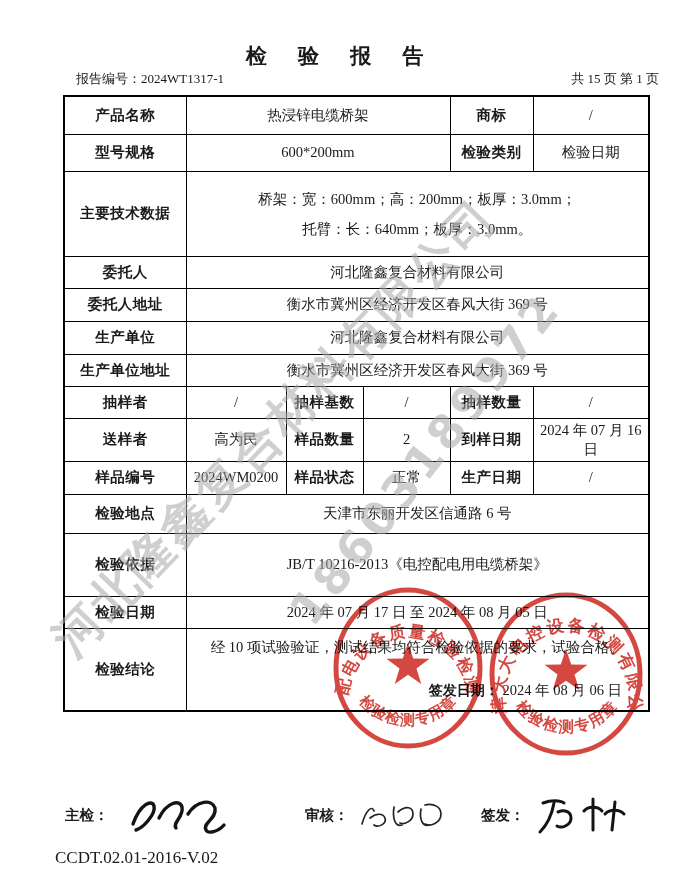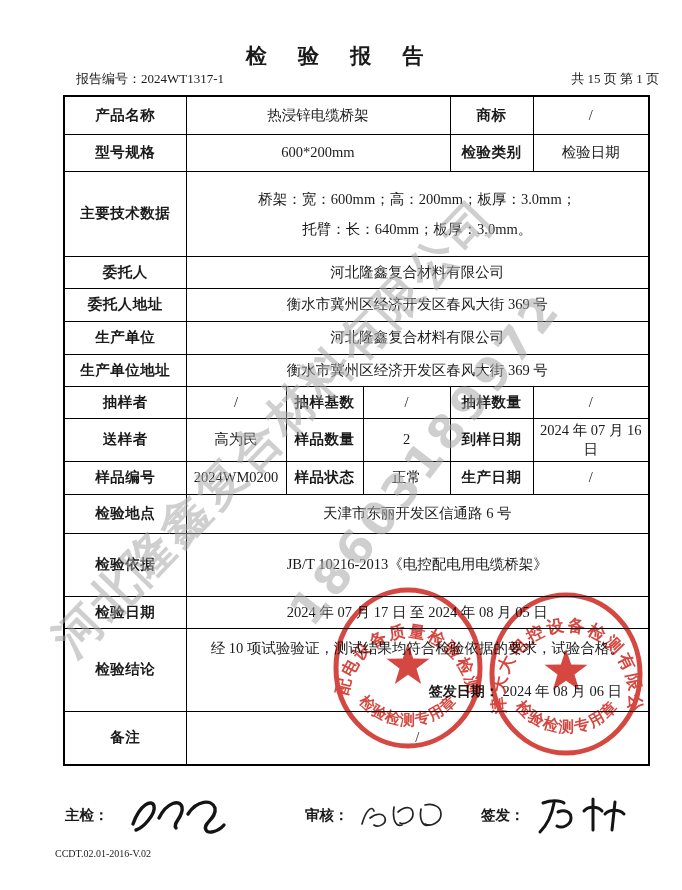--- a/index.html
+++ b/index.html
@@ -96,21 +96,21 @@
     z-index:2;
   }
   .sign-label {
     position:absolute; top:10px;
     font-family:"DejaVu Sans", sans-serif;
     font-weight:bold; font-size:14.5px;
   }
   .sig { position:absolute; }
   .footer-code {
     position:absolute; left:55px; top:848px;
-    font-size:10px; z-index:2;
+    font-size:17px; z-index:2;
     font-family:"Liberation Serif", serif;
   }
 </style>
 </head>
 <body>
 
 <div class="wm wm-company">河北隆鑫复合材料有限公司</div>
 <div class="wm wm-phone">18603189972</div>
 
 <div class="title">检 验 报 告</div>
@@ -199,24 +199,20 @@
   <tr style="height:32px">
     <td class="lbl">检验日期</td>
     <td colspan="5">2024 年 07 月 17 日  至  2024 年 08 月 05 日</td>
   </tr>
   <tr style="height:83px">
     <td class="lbl">检验结论</td>
     <td colspan="5" class="conclusion-cell">
       <span>经 10 项试验验证，测试结果均符合检验依据的要求，试验合格。</span>
       <span class="signoff"><b style="font-family:'DejaVu Sans',sans-serif;font-size:14px">签发日期：</b>&nbsp;<span>2024 年 08 月 06 日</span></span>
     </td>
-  </tr>
-  <tr style="height:54px">
-    <td class="lbl">备注</td>
-    <td colspan="5" class="remark-val">/</td>
   </tr>
 </tbody>
   </table>
 
 <svg class="stamp stamp-left" width="156" height="166" viewBox="0 0 156 166">
   <defs>
     <path id="arcL" d="M 17,118 A 61,66 0 1 1 139,118" fill="none"></path>
     <path id="arcLb" d="M 32,120 A 62,60 0 0 0 124,120" fill="none"></path>
   </defs>
   <ellipse cx="78" cy="83" rx="72" ry="78" fill="none" stroke="#cf2e26" stroke-width="5"></ellipse>

